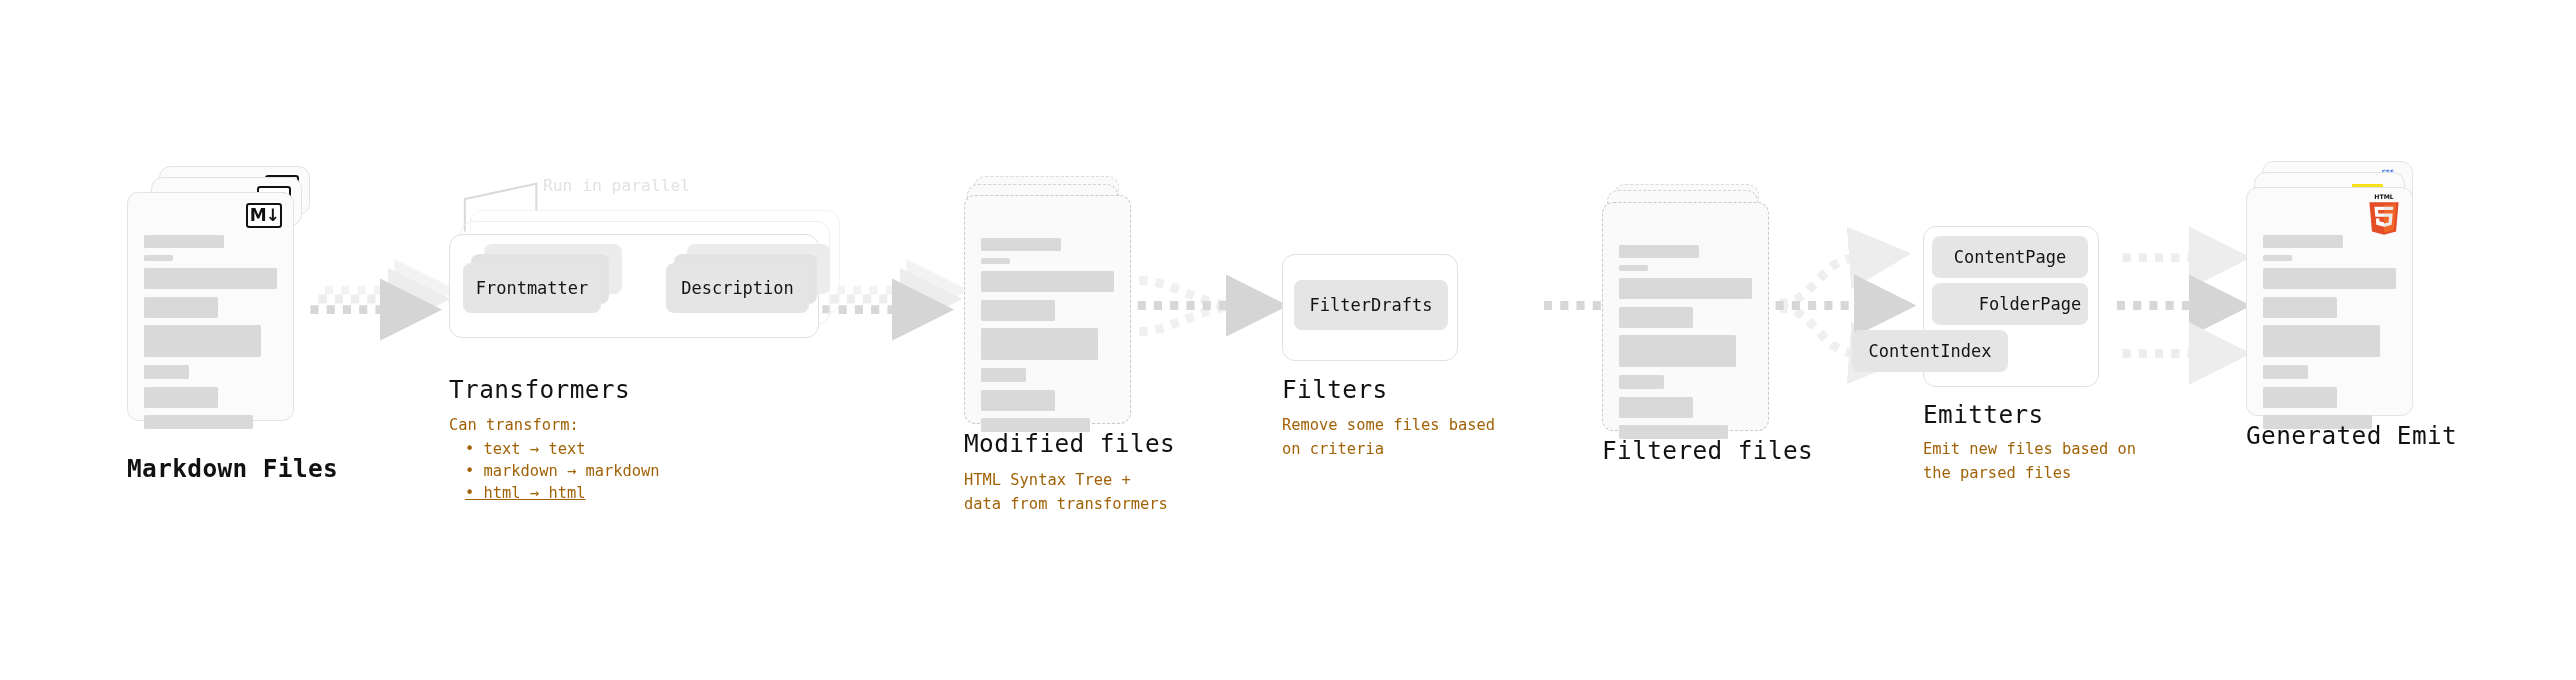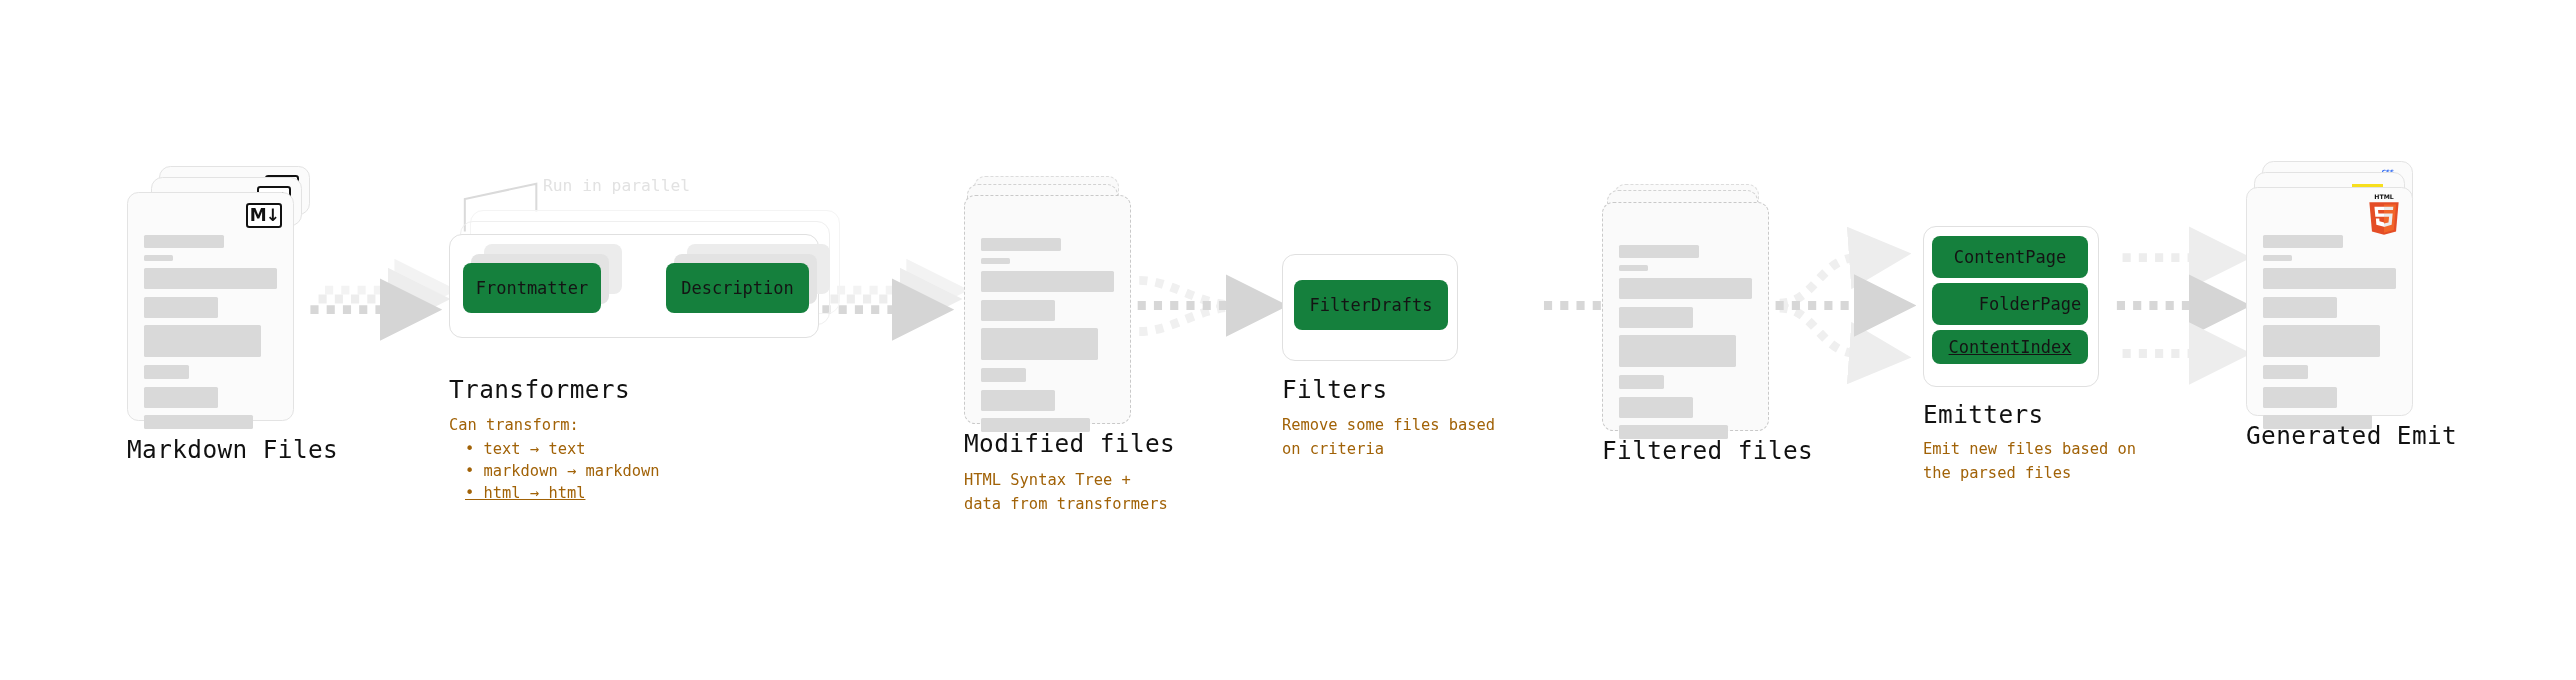--- a/index.html
+++ b/index.html
@@ -41,21 +41,21 @@
   
   .gbox{
     position:absolute;box-sizing:border-box;
     background:#ffffff;border:1.6px solid #e0e0e0;border-radius:13px;
   }
   .gbox.ghost{background:transparent;border-color:#efefef;}
   .gbox.ghost2{background:transparent;border-color:#f4f4f4;}
 
   .chip{
     position:absolute;box-sizing:border-box;
-    background:#15803d;border-radius:8.1px;
+    background:#e5e5e5;border-radius:8.1px;
     display:flex;align-items:center;justify-content:center;
     font-size:17px;color:#141414;white-space:nowrap;
   }
   .chip.g1{background:#ececec;color:transparent;}
   .chip.g2{background:#e3e3e3;color:transparent;}
 
   
   .title{position:absolute;font-size:24.4px;letter-spacing:0.4px;color:#111;white-space:nowrap;}
   .sub{position:absolute;font-size:15.4px;line-height:24.4px;color:#a16207;white-space:pre;}
   .ghost-label{position:absolute;font-size:16.3px;color:#e2e2e2;white-space:nowrap;}
@@ -143,21 +143,21 @@
         <div class="bar" style="width:22%;height:5.7px;"></div>
         <div class="bar" style="width:100%;height:21px;margin-top:4.1px;"></div>
         <div class="bar" style="width:56%;height:21px;"></div>
         <div class="bar" style="width:88%;height:32.5px;"></div>
         <div class="bar" style="width:34%;height:14.6px;"></div>
         <div class="bar" style="width:56%;height:21px;"></div>
         <div class="bar" style="width:82%;height:14.6px;"></div>
       </div>
     </div>
   </div>
-  <div class="title" style="left:127px;top:435px;">Markdown Files</div>
+  <div class="title" style="left:127px;top:454px;font-weight:bold;">Markdown Files</div>
 
   <div>
     <div class="gbox ghost2" style="left:470px;top:210px;width:370px;height:104px;"></div>
     <div class="gbox ghost" style="left:460px;top:221px;width:370px;height:104px;"></div>
     <div class="gbox" style="left:449px;top:234px;width:370px;height:104px;"></div>
 
     <div class="chip g1" style="left:484px;top:244px;width:138px;height:50px;">x</div>
     <div class="chip g2" style="left:471px;top:254px;width:138px;height:50px;">x</div>
     <div class="chip" style="left:463px;top:263px;width:138px;height:50px;">Frontmatter</div>
 
@@ -216,21 +216,21 @@
         <div class="bar" style="width:82%;height:14.6px;"></div>
       </div>
     </div>
   </div>
   <div class="title" style="left:1602px;top:436px;">Filtered files</div>
 
   <div>
     <div class="gbox" style="left:1923px;top:226px;width:176px;height:161px;"></div>
     <div class="chip" style="left:1932px;top:236px;width:156px;height:42px;">ContentPage</div>
     <div class="chip" style="left:1932px;top:283px;width:156px;height:42px;padding-left:40px;">FolderPage</div>
-    <div class="chip" style="left:1932px;top:330px;width:156px;height:34px;text-decoration:underline;">ContentIndex</div>
+    <div class="chip" style="left:1852px;top:330px;width:156px;height:42px;">ContentIndex</div>
   </div>
   <div class="title" style="left:1923px;top:400px;">Emitters</div>
   <div class="sub" style="left:1923px;top:437px;">Emit new files based on
 the parsed files</div>
 
   <div>
     <div class="doc-card abs" style="left:2262px;top:161px;width:151px;height:49px;">
       <div class="css3-lab" style="right:18px;top:7.3px;">CSS</div>
       <div class="css3-chip" style="right:11.4px;top:18px;width:26px;height:4.1px;"></div>
     </div>

